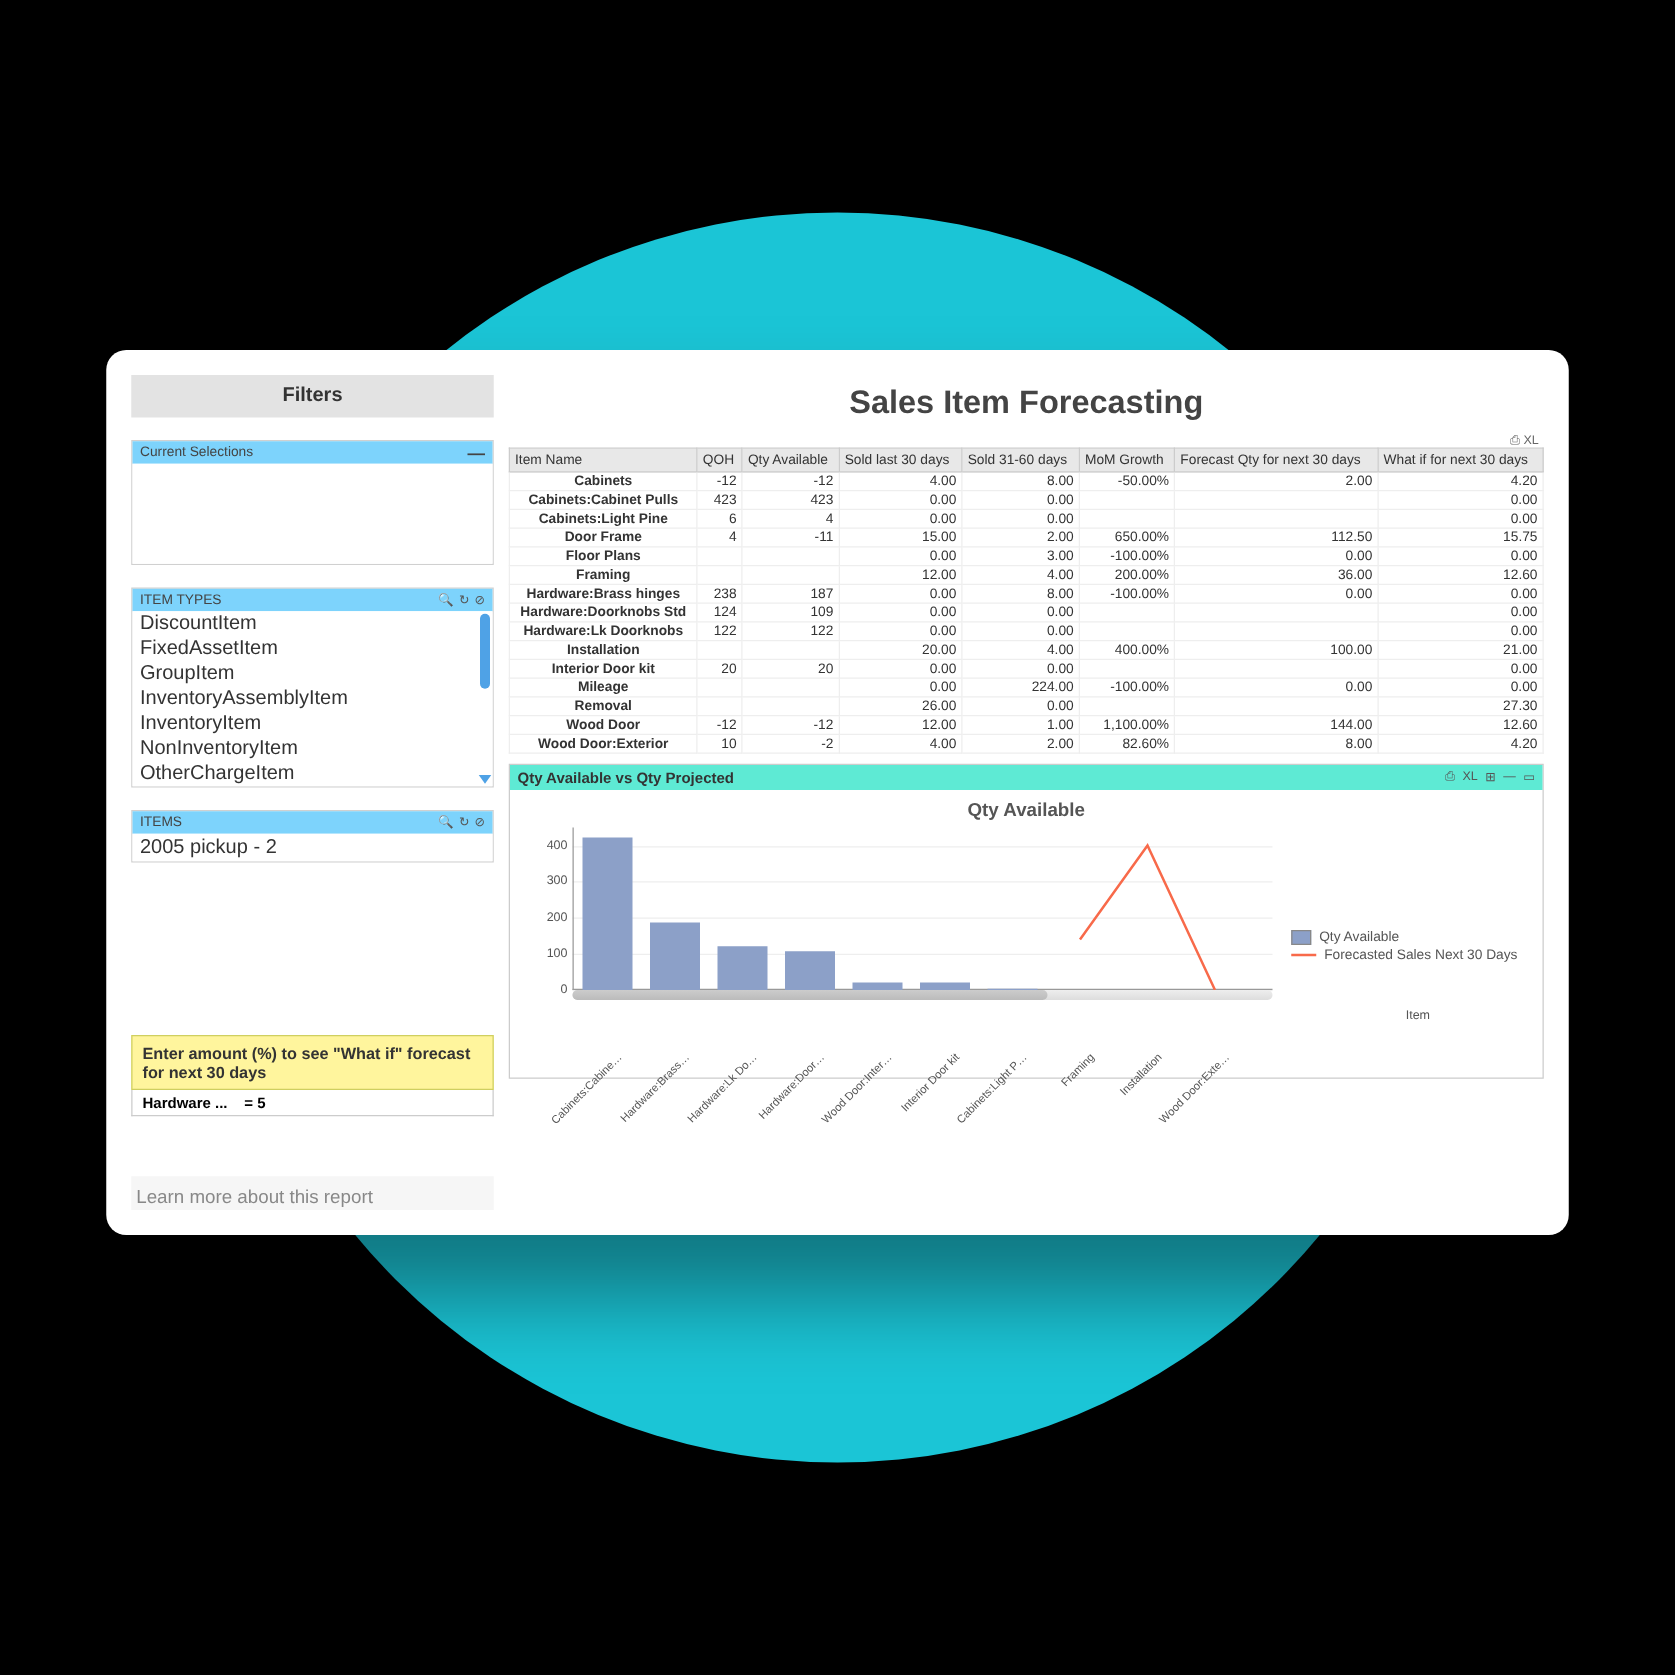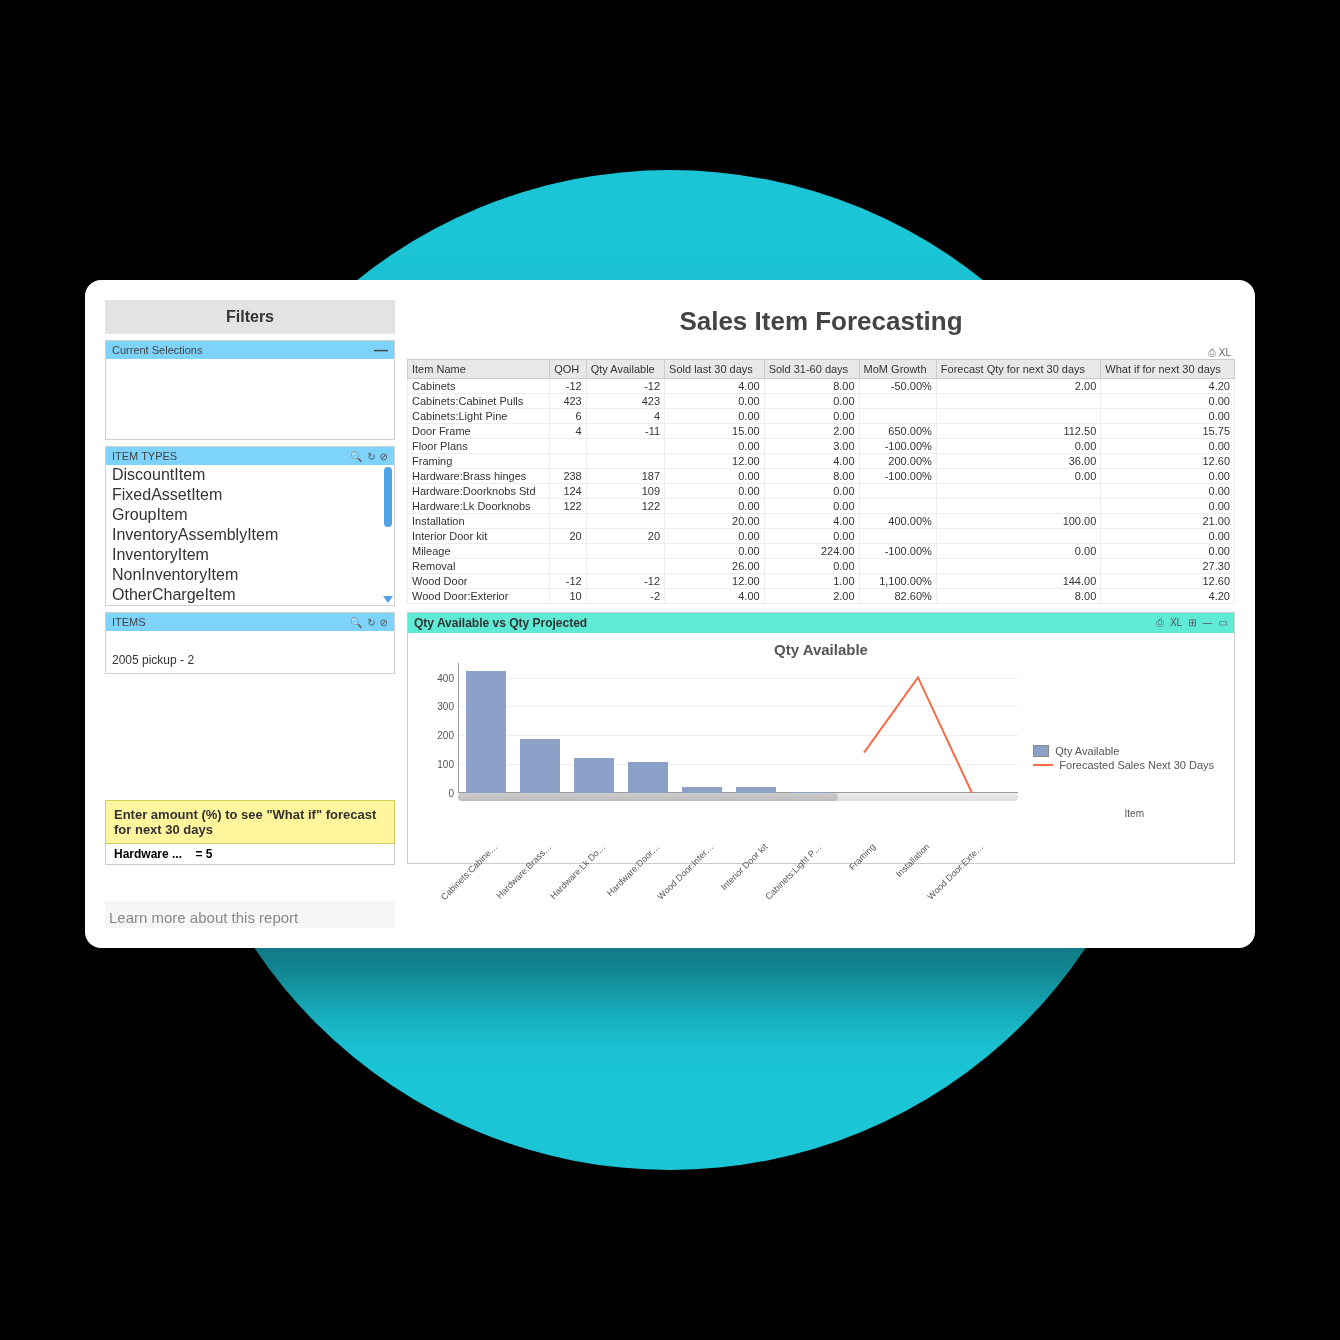--- a/index.html
+++ b/index.html
@@ -28,21 +28,21 @@
     transform: translateX(-50%);
     width: 1170px;
     background: #fff;
     border-radius: 16px;
     padding: 20px;
     box-shadow: 0 50px 70px rgba(0,0,0,0.4);
     display: flex;
     gap: 12px;
   }
   
-  .sidebar { width: 290px; display: flex; flex-direction: column; gap: 6px; }
+  .sidebar { width: 290px; display: flex; flex-direction: column; gap: 18px; }
   .filters-header {
     background: #e3e3e3;
     text-align: center;
     font-weight: bold;
     font-size: 16px;
     padding: 8px 0;
     color: #333;
   }
   .panel {
     border: 1px solid #d0d0d0;
@@ -83,21 +83,21 @@
   }
   .scroll-arrow-down {
     position: absolute;
     right: 1px;
     bottom: 2px;
     width: 0; height: 0;
     border-left: 5px solid transparent;
     border-right: 5px solid transparent;
     border-top: 7px solid #4fa2e6;
   }
-  .items-body { background:#fff; padding:2px 6px; font-size:12px; color:#333; height: 22px; margin-top: 20px;}
+  .items-body { background:#fff; padding:2px 6px; font-size:16px; color:#333; height: 22px;}
   .whatif {
     margin-top: 120px;
   }
   .whatif-yellow {
     background: #fff59d;
     border: 1px solid #cfcf60;
     padding: 6px 8px;
     font-size: 13px;
     font-weight: bold;
     color: #333;
@@ -147,21 +147,21 @@
     vertical-align: top;
     line-height: 1.1;
   }
   table.data td {
     border: 1px solid #eee;
     padding: 1px 4px;
     color: #333;
     white-space: nowrap;
   }
   table.data td.num { text-align: right; }
-  table.data td.name { text-align: left; }
+  table.data td.name { text-align: center; font-weight: bold; }
   
   .chart-panel { margin-top: 8px; border: 1px solid #ccc; background:#fff;}
   .chart-header {
     display:flex; justify-content:space-between; align-items:center;
     background:#5eead4; padding:3px 6px; font-size:12px; color:#333; font-weight:bold;
   }
   .chart-header .tools { font-weight:normal; font-size:10px; color:#555; display:flex; gap:6px;}
   .chart-body { position: relative; height: 230px; padding: 8px 4px 4px 4px;}
   .chart-title { text-align:center; font-size:15px; font-weight:bold; color:#555;}
   .plot-area {

